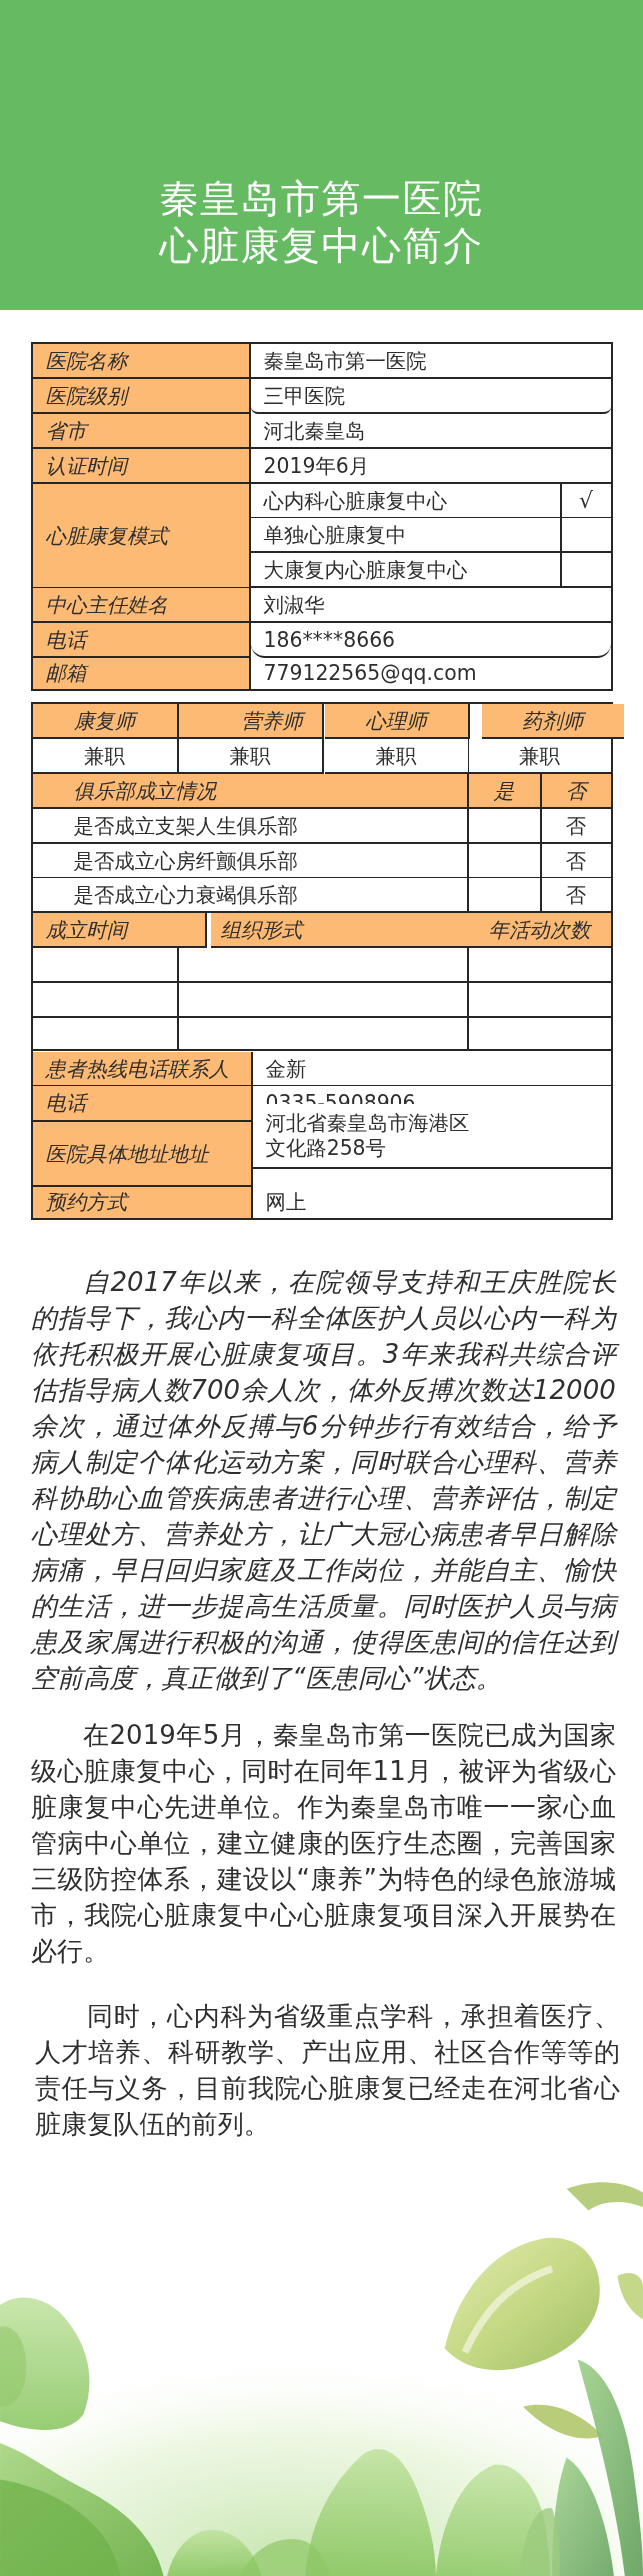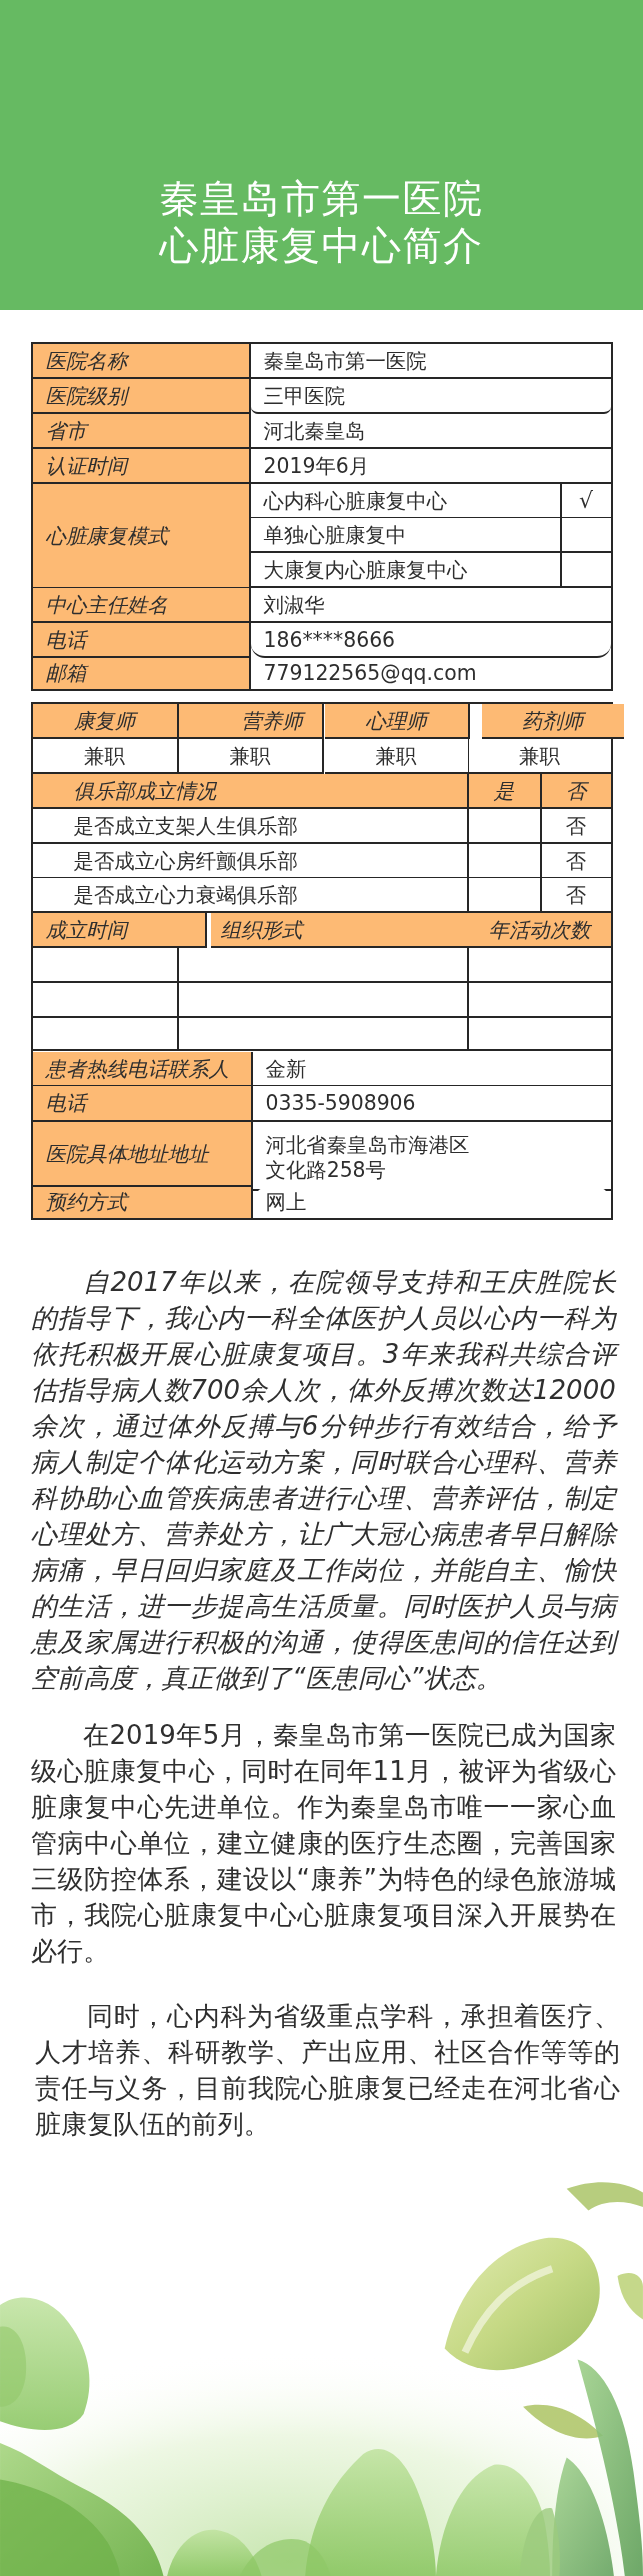--- a/index.html
+++ b/index.html
@@ -111,21 +111,21 @@
   <div class="cell val" style="left:146px; top:314px; width:290px; height:33px;"></div>
   <div class="cell val nr" style="left:436px; top:314px; width:142px; height:33px;"></div>
 
   <div class="cell lbl pl" style="left:0; top:348px; width:220px; height:35px;">患者热线电话联系人</div>
   <div class="cell val pl nr" style="left:220px; top:348px; width:358px; height:35px;">金新</div>
 
   <div class="cell lbl pl" style="left:0; top:382px; width:220px; height:36px;">电话</div>
   <div class="cell val pl nr" style="left:220px; top:382px; width:358px; height:36px;">0335-5908906</div>
 
   <div class="cell lbl pl" style="left:0; top:418px; width:220px; height:65px;">医院具体地址地址</div>
-  <div class="cell val pl nr" style="left:220px; top:422px; width:358px; height:65px; flex-direction:column; align-items:flex-start; justify-content:center; line-height:25px;">
+  <div class="cell val pl nr" style="left:220px; top:400px; width:358px; height:65px; flex-direction:column; align-items:flex-start; justify-content:center; line-height:25px;">
     <span>河北省秦皇岛市海港区</span>
     <span>文化路258号</span>
   </div>
 
   <div class="cell lbl pl nb" style="left:0; top:483px; width:220px; height:30.5px;">预约方式</div>
   <div class="cell val pl nr nb" style="left:220px; top:483px; width:358px; height:30.5px;border-radius:15px;">网上</div>
 </div>
 
 <p class="para" style="top:1264px; margin:0;font-style:italic;">自2017年以来，在院领导支持和王庆胜院长的指导下，我心内一科全体医护人员以心内一科为依托积极开展心脏康复项目。3年来我科共综合评估指导病人数700余人次，体外反搏次数达12000余次，通过体外反搏与6分钟步行有效结合，给予病人制定个体化运动方案，同时联合心理科、营养科协助心血管疾病患者进行心理、营养评估，制定心理处方、营养处方，让广大冠心病患者早日解除病痛，早日回归家庭及工作岗位，并能自主、愉快的生活，进一步提高生活质量。同时医护人员与病患及家属进行积极的沟通，使得医患间的信任达到空前高度，真正做到了“医患同心”状态。</p>
 <p class="para" style="top:1717px; margin:0;">在2019年5月，秦皇岛市第一医院已成为国家级心脏康复中心，同时在同年11月，被评为省级心脏康复中心先进单位。作为秦皇岛市唯一一家心血管病中心单位，建立健康的医疗生态圈，完善国家三级防控体系，建设以“康养”为特色的绿色旅游城市，我院心脏康复中心心脏康复项目深入开展势在必行。</p>

